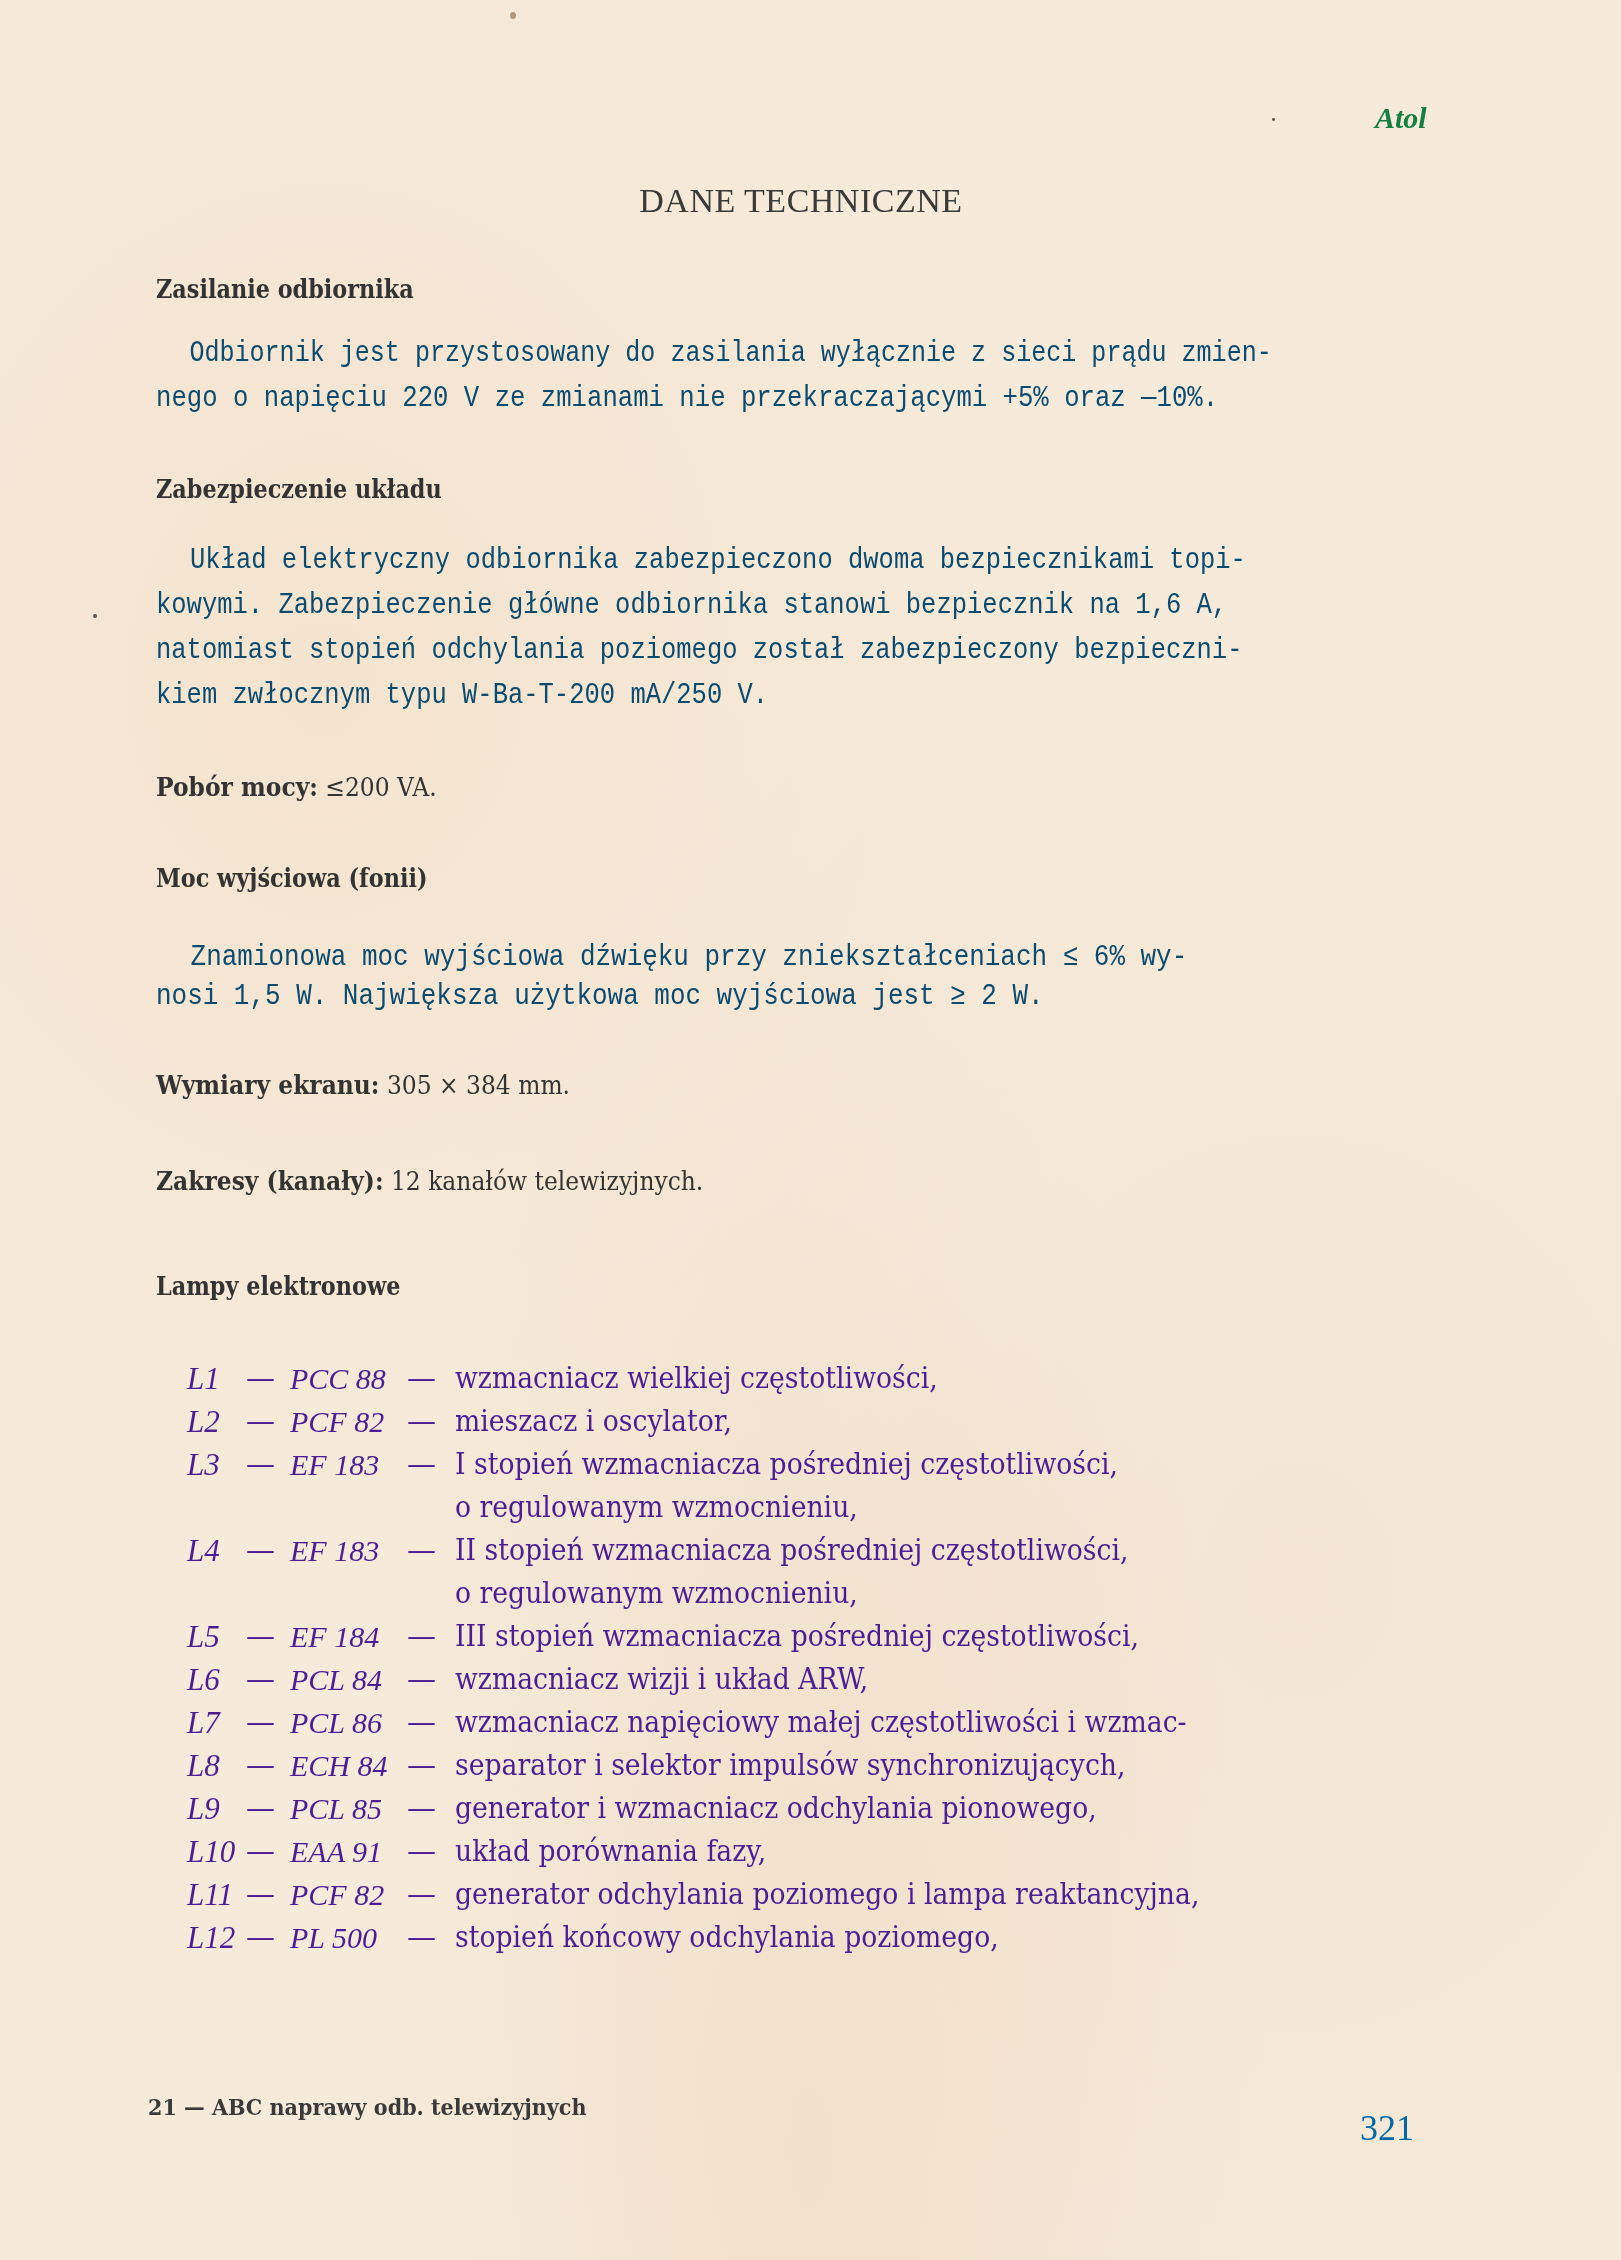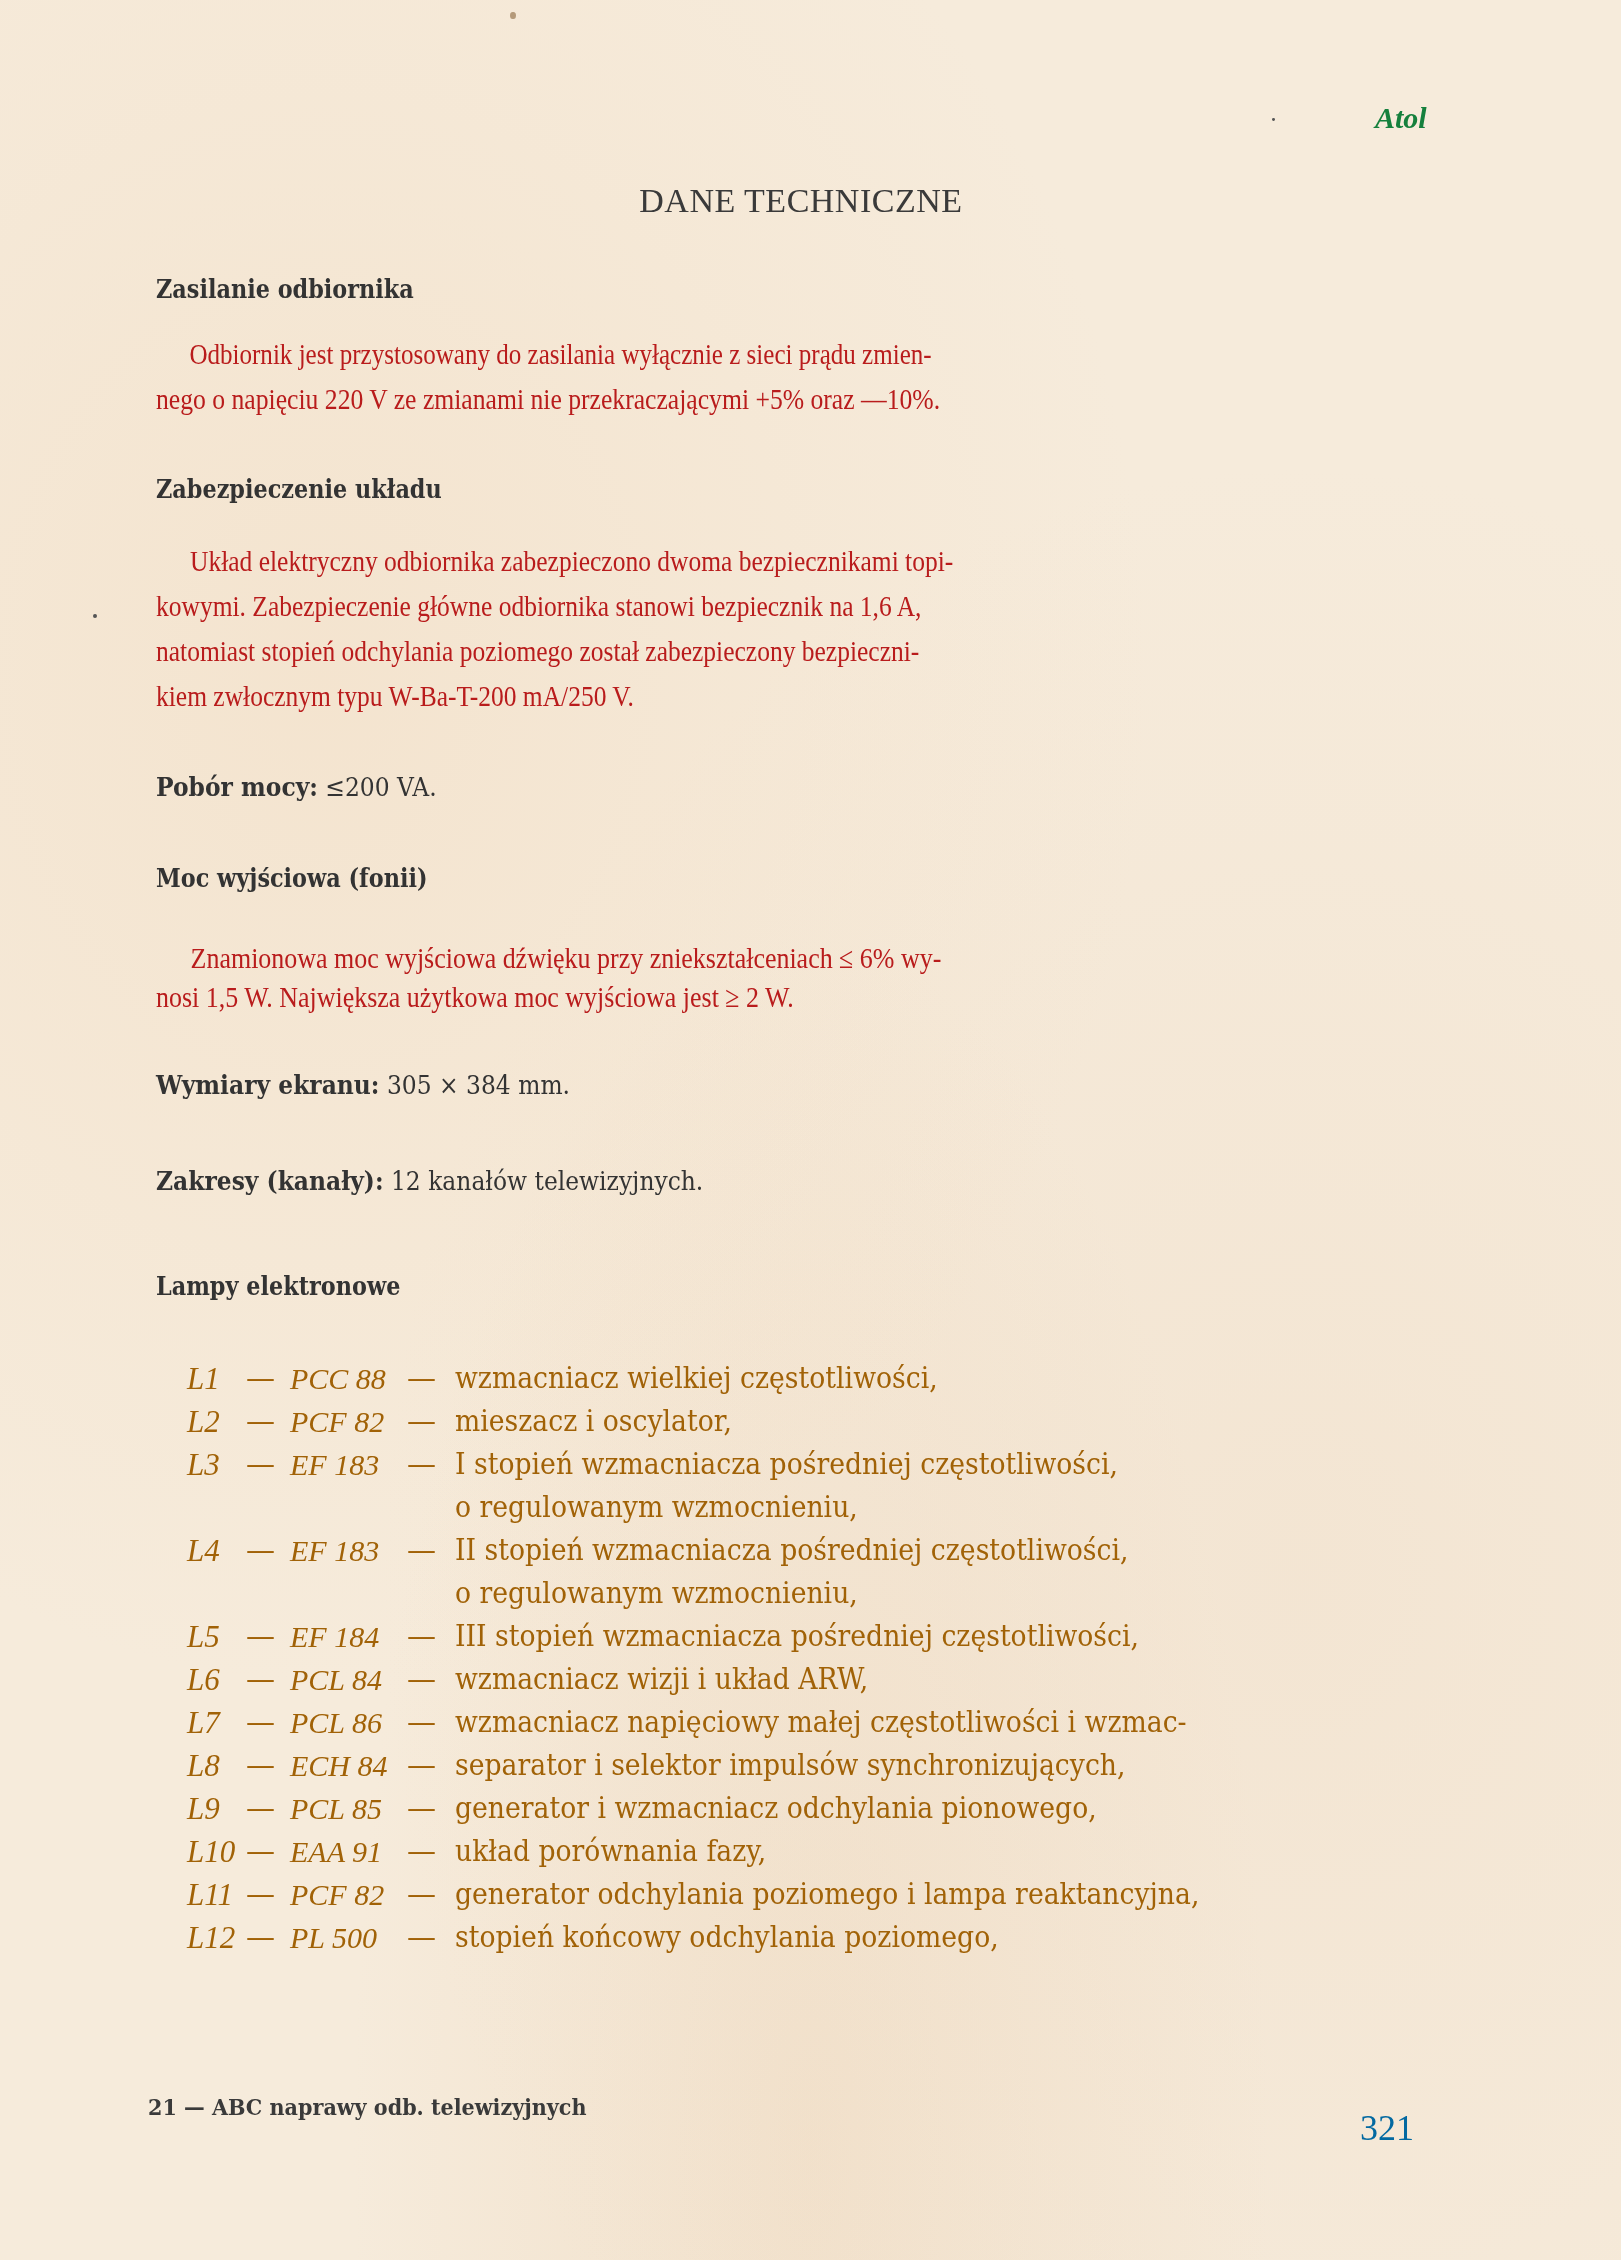--- a/index.html
+++ b/index.html
@@ -23,27 +23,27 @@
     font-family: "Liberation Serif", serif; letter-spacing: 0.5px; color: #3a3a3a;
     padding-left: 0; transform: translateX(-9.6px);
   }
   .section-head {
     left: 156px; font-size: 26px; font-weight: bold;
     font-family: "DejaVu Serif", serif; color: #333; transform: scaleX(0.86); transform-origin: left;
   }
   .para {
     position: absolute; left: 156px; width: 1286px;
     font-size: 30px; line-height: 45px; text-align: justify;
-    font-family: Liberation Serif, serif; color: #b91c1c;
+    font-family: Liberation Mono, monospace; color: #0c4a6e;
   }
   .para .line { display: block; white-space: nowrap; transform-origin: left; }
   .inline-spec { left: 156px; font-size: 26px; color: #333; transform: scaleX(0.9); transform-origin: left; }
   .inline-spec b { font-weight: bold; }
   .tube-list { position: absolute; left: 187px; top: 1357px; width: 1262px; }
-  .tube { position: relative; font-size: 29px; line-height: 43px; color: #a16207; }
+  .tube { position: relative; font-size: 29px; line-height: 43px; color: #4c1d95; }
   .tube .row { display: flex; white-space: nowrap; }
   .tube .tid { width: 59px; font-style: italic; font-family: "Liberation Serif", serif; font-size: 31px; }
   .tube .dash1 { width: 44px; }
   .tube .tname { width: 117px; font-family: "Liberation Serif", serif; font-size: 30px; font-style: italic; }
   .tube .dash2 { width: 48px; }
   .tube .tdesc { font-family: "DejaVu Serif", serif; transform: scaleX(0.92); transform-origin: left; }
   .tube .cont { padding-left: 268px; }
   .footer-left {
     left: 148px; top: 2093px; font-size: 23px; font-weight: bold; color: #3a3a3a;
     font-family: "DejaVu Serif", serif; transform: scaleX(0.9); transform-origin: left;

